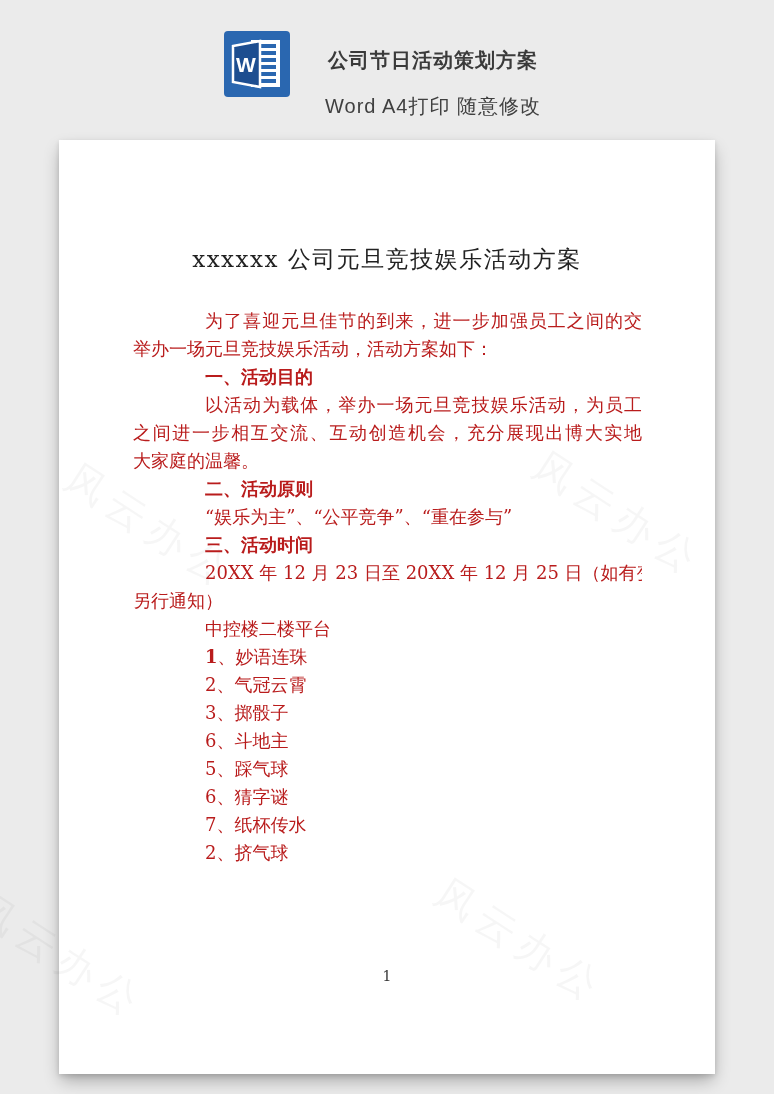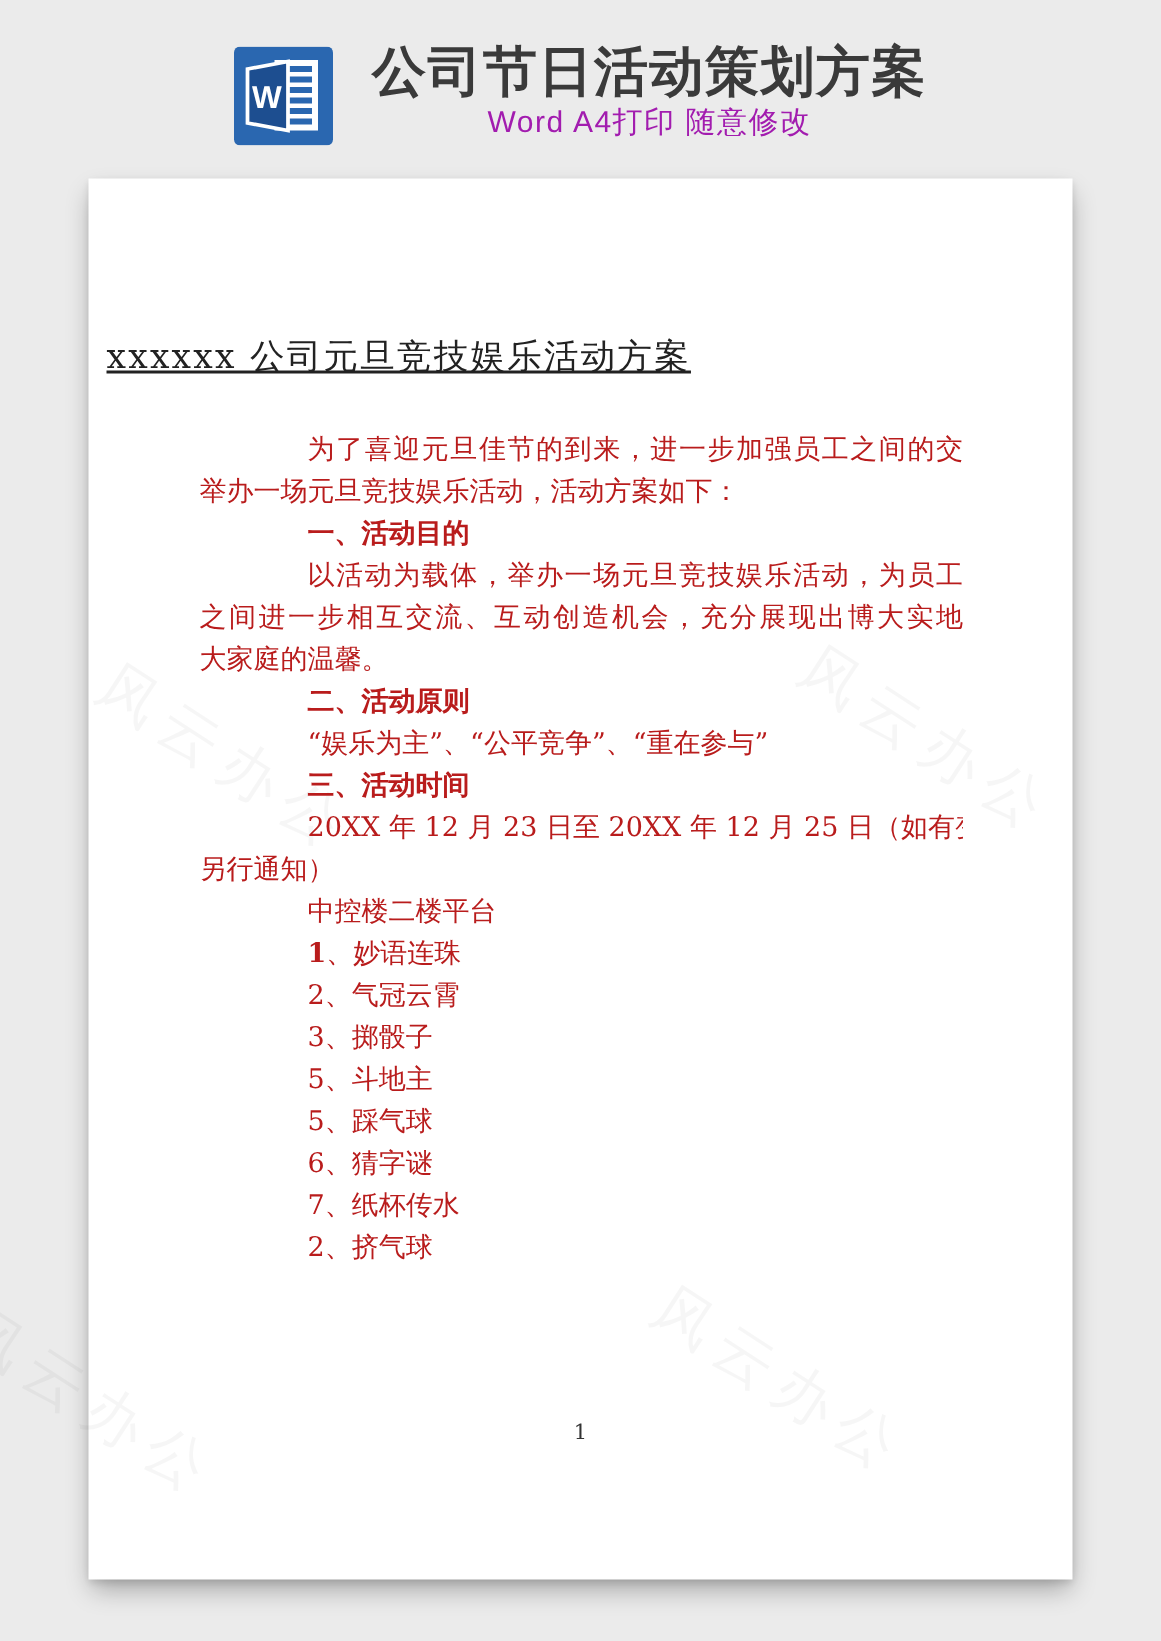--- a/index.html
+++ b/index.html
@@ -7,42 +7,41 @@
   .stage{
     width:774px;height:1094px;background:#ebebeb;overflow:hidden;position:relative;
   }
   
   .header{
     padding-top:31px;display:flex;justify-content:center;align-items:flex-start;gap:26px;
   }
   .word-icon{width:66px;height:66px;border-radius:4px;overflow:hidden;flex:0 0 auto;}
   .header-text{display:flex;flex-direction:column;align-items:center;}
   .header-title{
-    margin:0;font-size:36px;line-height:34px;font-weight:700;color:#3a3a3a;
+    margin:12px;font-size:20px;line-height:34px;font-weight:700;color:#3a3a3a;
     letter-spacing:1px;font-family:"Liberation Sans",sans-serif;
   }
   .header-subtitle{
-    margin-top:5px;font-size:20px;line-height:24px;color:#a21caf;letter-spacing:1px;
+    margin-top:5px;font-size:20px;line-height:24px;color:#404040;letter-spacing:1px;
   }
   
   .doc-page{
     position:relative;width:656px;height:934px;margin:22px auto 0;background:#ffffff;
     box-shadow:0 8px 16px -2px rgba(0,0,0,0.30), 0 2px 5px rgba(0,0,0,0.12);
   }
   .watermark{
     position:absolute;white-space:nowrap;font-size:40px;letter-spacing:8px;
     color:rgba(0,0,0,0.035);font-family:"DejaVu Serif",serif;
     transform:translate(-50%,-50%) rotate(33deg);z-index:0;pointer-events:none;
   }
   .doc-content{position:relative;z-index:1;}
   .doc-title{
-    margin:12px;padding-top:104px;height:30px;line-height:30px;text-align:left;
+    margin:1px;padding-top:104px;height:30px;line-height:30px;text-align:center;
     font-size:23px;font-weight:400;letter-spacing:1.5px;color:#222;
     font-family:"DejaVu Serif",serif;
-    text-decoration:underline;
   }
   .doc-body{
     margin:33px 73px 0 74px;font-family:"DejaVu Serif",serif;color:#b91c1c;
   }
   .line{
     height:28px;line-height:28px;font-size:18px;white-space:nowrap;overflow:hidden;
   }
   .line.indent{padding-left:72px;}
   .line.bold{font-weight:700;}
   .line.fill{text-align:justify;text-align-last:justify;text-justify:inter-ideograph;}
@@ -96,21 +95,21 @@
           <div class="line">大家庭的温馨。</div>
           <div class="line indent bold">二、活动原则</div>
           <div class="line indent">“娱乐为主”、“公平竞争”、“重在参与”</div>
           <div class="line indent bold">三、活动时间</div>
           <div class="line indent">20XX 年 12 月 23 日至 20XX 年 12 月 25 日（如有变动，</div>
           <div class="line">另行通知）</div>
           <div class="line indent">中控楼二楼平台</div>
           <div class="line indent"><b>1</b>、妙语连珠</div>
           <div class="line indent">2、气冠云霄</div>
           <div class="line indent">3、掷骰子</div>
-          <div class="line indent">5、斗地主</div>
+          <div class="line indent">6、斗地主</div>
           <div class="line indent">5、踩气球</div>
           <div class="line indent">6、猜字谜</div>
           <div class="line indent">7、纸杯传水</div>
           <div class="line indent">2、挤气球</div>
         </div>
     </div>
     <div class="page-number">1</div>
   </div>
 
 </div>

